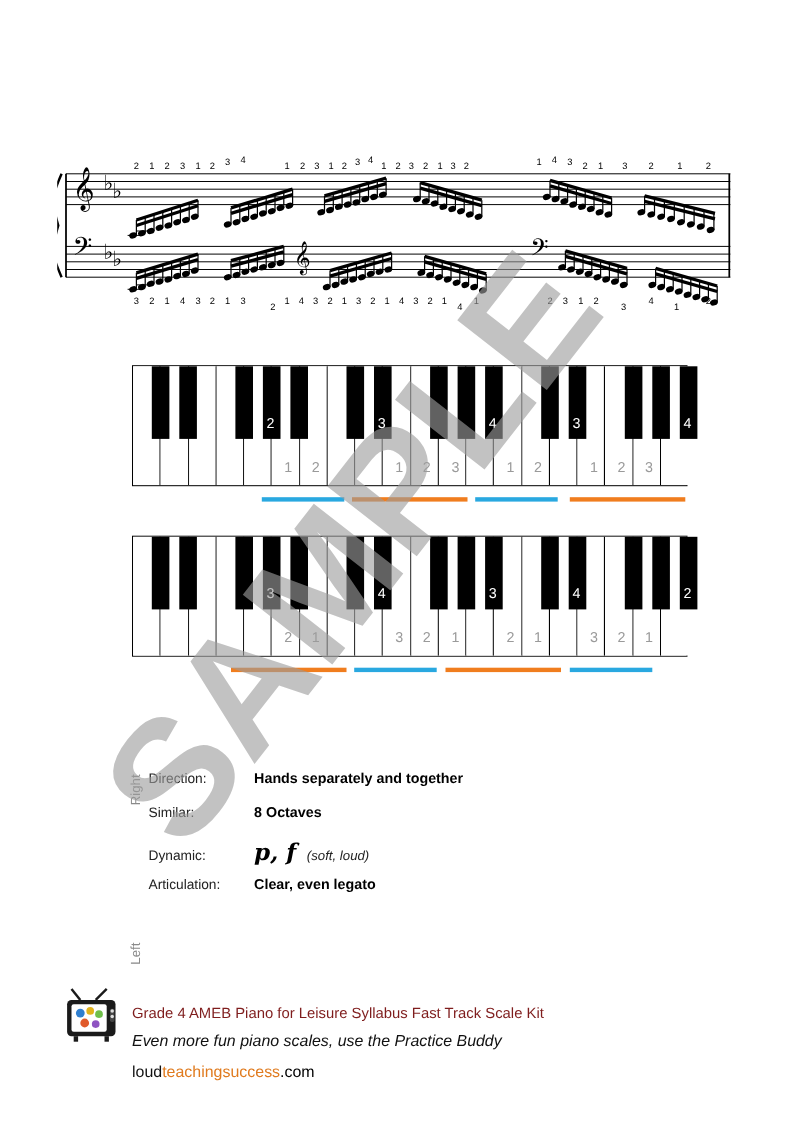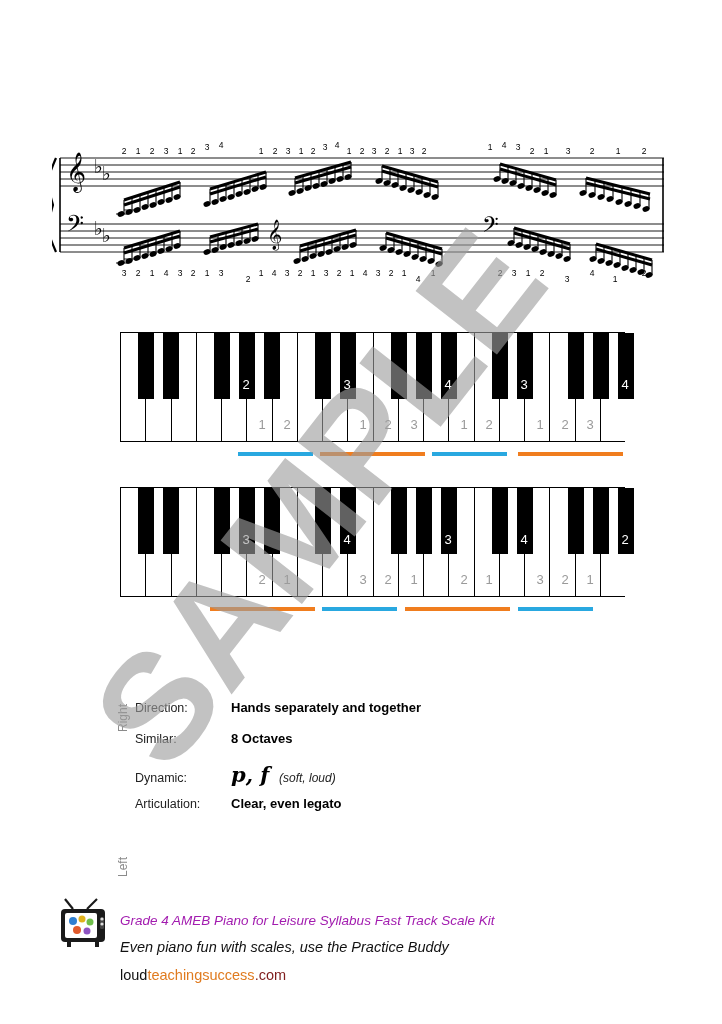--- a/index.html
+++ b/index.html
@@ -152,41 +152,40 @@
     left: 5px;
     top: 2px;
     width: 56px;
     height: 52px;
   }
   .foot-line1 {
     position: absolute;
     left: 68px;
     top: 18px;
     font-size: 13.5px;
-    font-style: italic;
-    color: #a21caf;
+    color: #7f1d1d;
   }
   .foot-line2 {
     position: absolute;
     left: 68px;
     top: 44px;
     font-size: 14.5px;
     font-style: italic;
     color: #111;
   }
   .foot-line3 {
     position: absolute;
     left: 68px;
     top: 72px;
     font-size: 14.5px;
     color: #111;
   }
   .pts-1 { color: #111; }
   .pts-2 { color: #e07b1f; }
-  .pts-3 { color: #7f1d1d; }
+  .pts-3 { color: #000000; }
 
   
   .watermark {
     position: absolute;
     left: 0;
     top: 0;
     width: 722px;
     height: 1024px;
     pointer-events: none;
     z-index: 50;
@@ -780,21 +779,21 @@
       <circle cx="30" cy="34" r="3.5" fill="#8e54c2"></circle>
       <rect x="43" y="20" width="4" height="12" rx="1.5" fill="#444"></rect>
       <circle cx="45" cy="22" r="1.6" fill="#ddd"></circle>
       <circle cx="45" cy="27" r="1.6" fill="#ddd"></circle>
       <line x1="16" y1="12" x2="8" y2="2" stroke="#1a1a1a" stroke-width="2.2"></line>
       <line x1="30" y1="12" x2="40" y2="2" stroke="#1a1a1a" stroke-width="2.2"></line>
       <rect x="10" y="45" width="4" height="5" fill="#1a1a1a"></rect>
       <rect x="38" y="45" width="4" height="5" fill="#1a1a1a"></rect>
     </svg>
     <div class="foot-line1">Grade 4 AMEB Piano for Leisure Syllabus Fast Track Scale Kit</div>
-    <div class="foot-line2">Even piano fun with scales, use the Practice Buddy</div>
+    <div class="foot-line2">Even more fun piano scales, use the Practice Buddy</div>
     <div class="foot-line3"><span class="pts-1">loud</span><span class="pts-2">teachingsuccess</span><span class="pts-3">.com</span></div>
   </div>
 
   <svg class="watermark" viewBox="0 0 722 1024" xmlns="http://www.w3.org/2000/svg">
     <text class="wm-text" x="360" y="530" text-anchor="middle" transform="rotate(-52 360 530)">SAMPLE</text>
   </svg>
 
 </div>
 
 </body></html>

